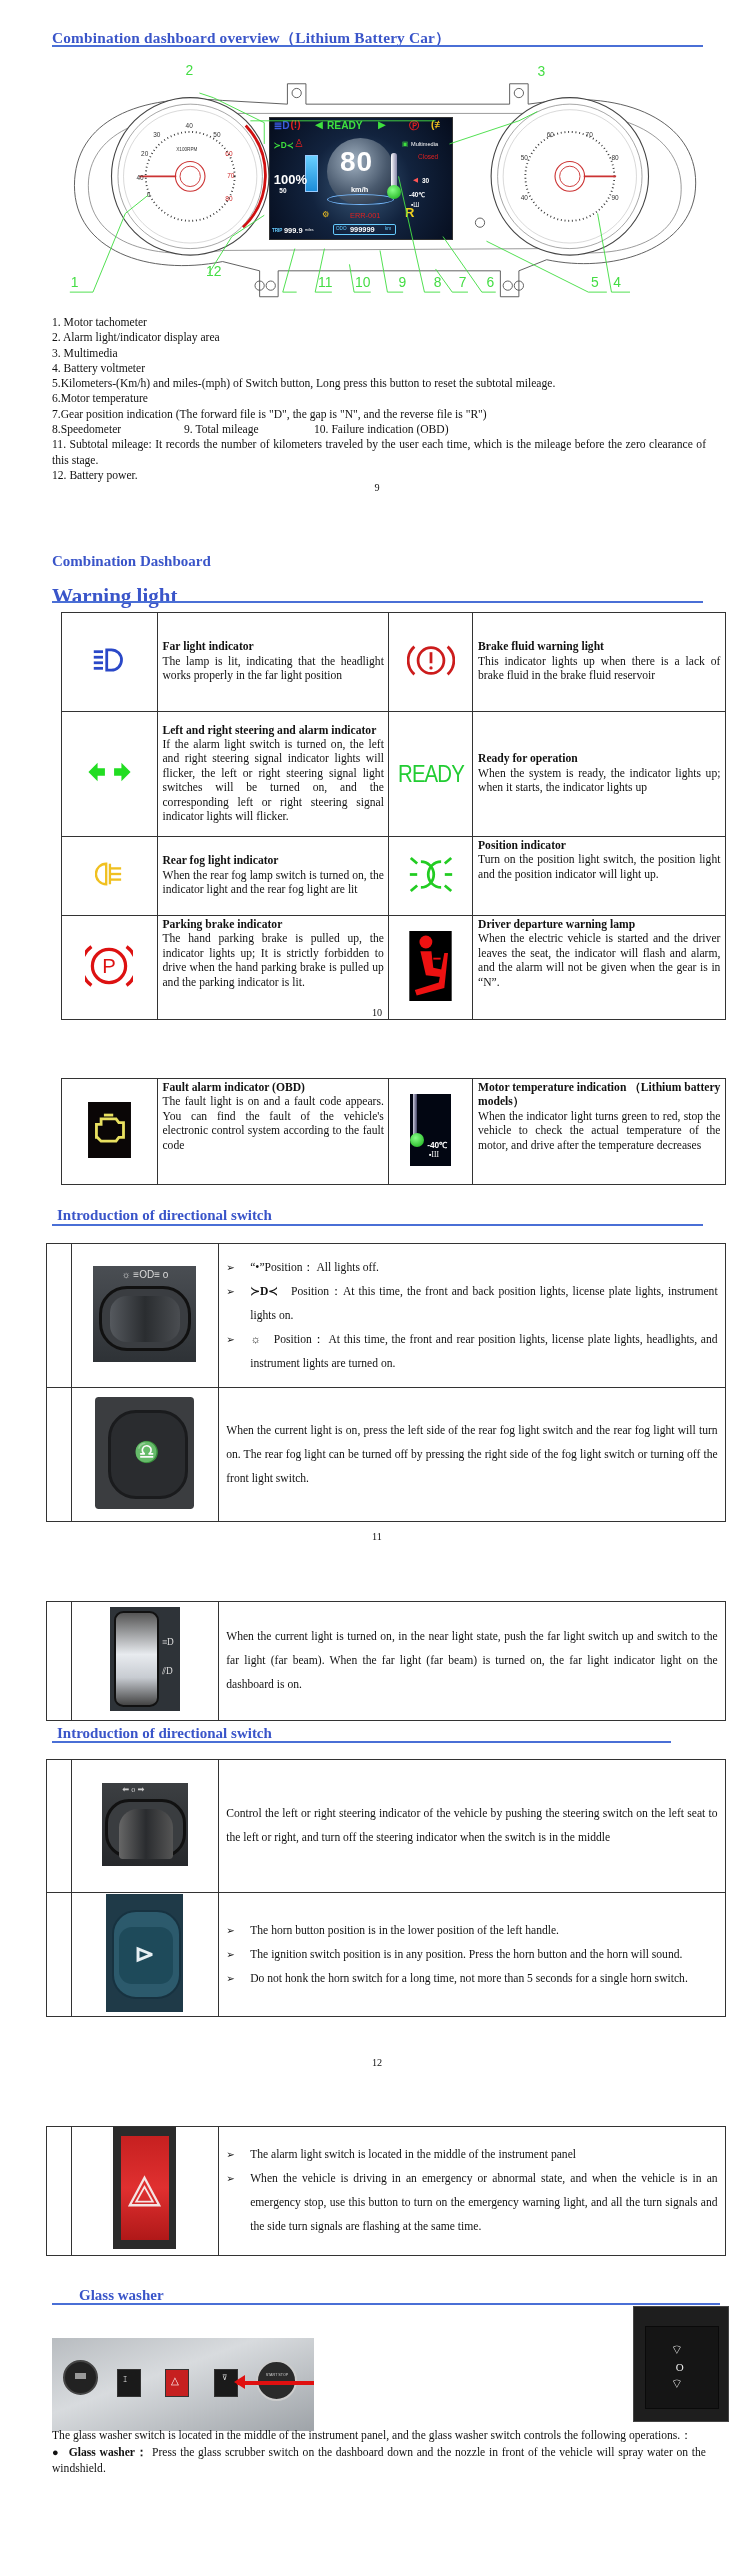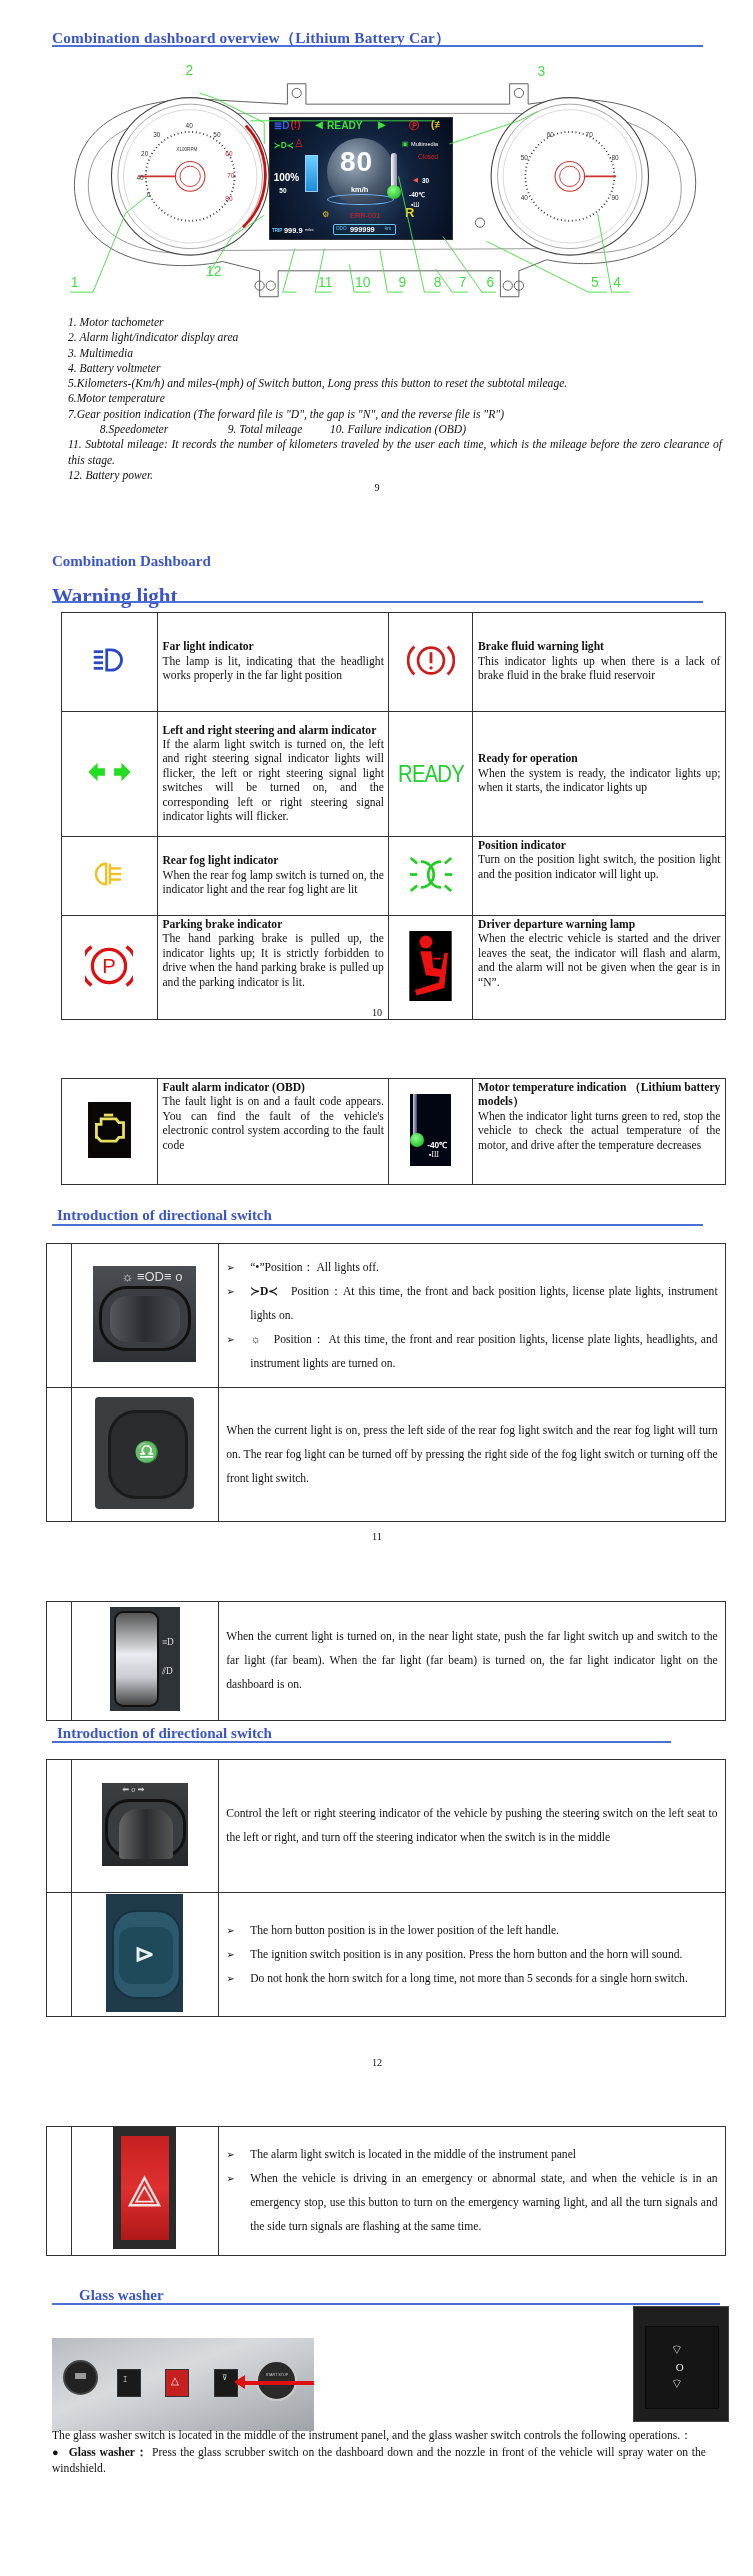--- a/index.html
+++ b/index.html
@@ -89,21 +89,21 @@
     <span class="abs" style="left:108px; top:0.9px; color:#3ee03e; font-size:10.2px;">▶</span>
     <span class="abs" style="left:139px; top:0.9px; color:#e02020; font-size:10.2px; font-weight:bold;">Ⓟ</span>
     <span class="abs" style="left:161px; top:0.9px; color:#f0c020; font-size:10.2px; font-weight:bold;">(≢</span>
     <span class="abs" style="left:3.7px; top:22px; color:#3ee03e; font-size:8.3px; font-weight:bold;">≻D≺</span>
     <span class="abs" style="left:24px; top:18.5px; color:#e02020; font-size:11px;">♙</span>
     <span class="abs" style="left:132px; top:22px; color:#3ee03e; font-size:6.5px;">▣</span>
     <span class="abs" style="left:141px; top:23px; color:#fff; font-size:5.6px;">Multimedia</span>
     <span class="abs" style="left:148px; top:35px; color:#e02020; font-size:6.5px;">Closed</span>
 
     <div class="abs" style="left:35px; top:37px; width:13px; height:37px; background:linear-gradient(#6ad0ff,#1c8cd8); border:0.9px solid #9cf;"></div>
-    <span class="abs" style="left:3.7px; top:54px; color:#fff; font-size:10px; font-weight:bold;">100%</span>
+    <span class="abs" style="left:3.7px; top:54px; color:#fff; font-size:13px; font-weight:bold;">100%</span>
     <span class="abs" style="left:9.3px; top:69px; color:#fff; font-size:6.5px; font-weight:bold;">50</span>
 
     <div class="abs" style="left:57px; top:20.4px; width:67px; height:67px; border-radius:50%; background:radial-gradient(circle at 40% 35%, #a0b0c0, #4a5a6e 55%, #1a2638 100%);"></div>
     <span class="abs" style="left:70px; top:28px; color:#fff; font-size:28px; font-weight:bold; letter-spacing:0.9px;">80</span>
     <span class="abs" style="left:81px; top:67px; color:#fff; font-size:7.4px; font-weight:bold;">km/h</span>
     <div class="abs" style="left:57px; top:76px; width:67px; height:11px; border:0.9px solid #7bf; border-radius:50%;"></div>
 
     <div class="abs" style="left:121px; top:35px; width:5.6px; height:37px; background:linear-gradient(90deg,#fff,#88a); border-radius:2.8px;"></div>
     <div class="abs" style="left:117px; top:67px; width:14px; height:14px; border-radius:50%; background:radial-gradient(circle at 40% 35%,#8f8,#1a1);"></div>
     <span class="abs" style="left:152px; top:59px; color:#fff; font-size:6.5px; font-weight:bold;">30</span>
@@ -152,29 +152,29 @@
       <text x="428" y="250">8</text>
       <text x="390" y="250">9</text>
       <text x="343" y="250">10</text>
       <text x="303" y="250">11</text>
       <text x="182" y="238">12</text>
     </g>
   </svg>
 </div>
 
 
-<div class="abs list" style="left:68px; top:315px; width:654px;font-style:italic;">
+<div class="abs list" style="left:52px; top:315px; width:654px;">
   <div>1.  Motor tachometer</div>
   <div>2. Alarm light/indicator display area</div>
   <div>3. Multimedia</div>
   <div>4. Battery voltmeter</div>
   <div>5.Kilometers-(Km/h) and miles-(mph) of Switch button, Long press this button to reset the subtotal mileage.</div>
   <div>6.Motor temperature</div>
   <div>7.Gear position indication (The forward file is "D", the gap is "N", and the reverse file is "R")</div>
-  <div style="display:flex;text-align:center;">
+  <div style="display:flex;">
     <span style="width:132px;">8.Speedometer</span>
     <span style="width:130px;">9. Total mileage</span>
     <span>10. Failure indication (OBD)</span>
   </div>
   <div style="text-align:justify;">11. Subtotal mileage: It records the number of kilometers traveled by the user each time, which is the mileage before the zero clearance of this stage.</div>
   <div>12. Battery power.</div>
 </div>
 <div class="pageno" style="top:482px;">9</div>
 
 
@@ -319,21 +319,21 @@
   <colgroup>
       <col style="width:25px">
       <col style="width:147px">
       <col style="width:508px">
     </colgroup>
   <tbody>
       <tr style="height:144px;">
     <td></td>
     <td class="icon-cell">
       <div class="photo" style="width:103px; height:96px; background:linear-gradient(#4a4e53,#2e3236);">
-        <span style="position:absolute; left:28px; top:3.7px; color:#ddd; font-size:13px; font-family:'Liberation Sans',sans-serif;">☼ ≡OD≡ o</span>
+        <span style="position:absolute; left:28px; top:3.7px; color:#ddd; font-size:10px; font-family:'Liberation Sans',sans-serif;">☼ ≡OD≡ o</span>
         <div style="position:absolute; left:5.6px; top:20.4px; width:92px; height:65px; border-radius:28px; border:3.7px solid #111; background:#3a3d41;"></div>
         <div style="position:absolute; left:16.7px; top:30px; width:70px; height:46px; border-radius:16.7px; background:linear-gradient(90deg,#55595e,#2a2d30 50%,#4a4d51);"></div>
       </div>
     </td>
     <td class="sw-text">
       <ul>
         <li>“•”Position： All lights off.</li>
         <li><span style="font-weight:bold; margin-right:13px;">≻D≺</span><span>Position：At this time, the front and back position lights, license plate lights, instrument lights on.</span></li>
         <li><span style="font-weight:bold; margin-right:13px;">☼</span><span>Position： At this time, the front and rear position lights, license plate lights, headlights, and instrument lights are turned on.</span></li>
       </ul>

